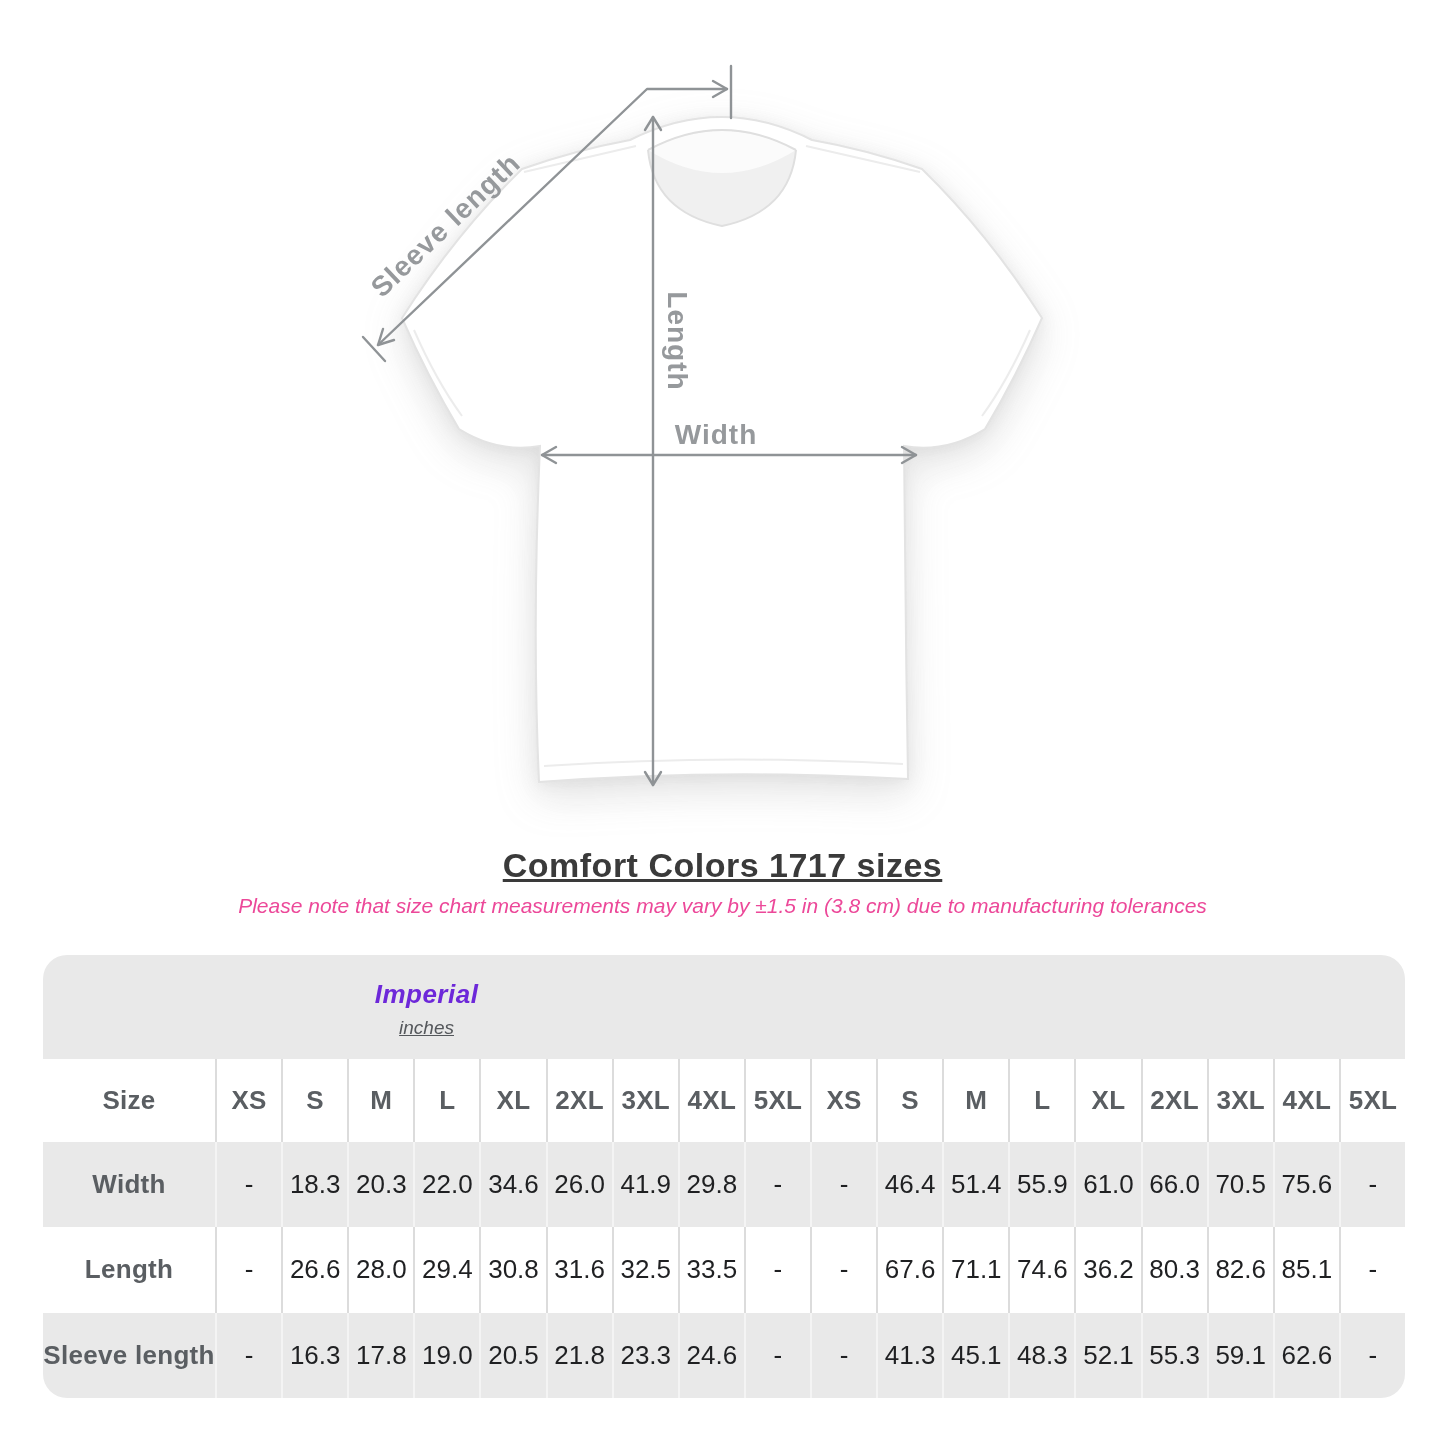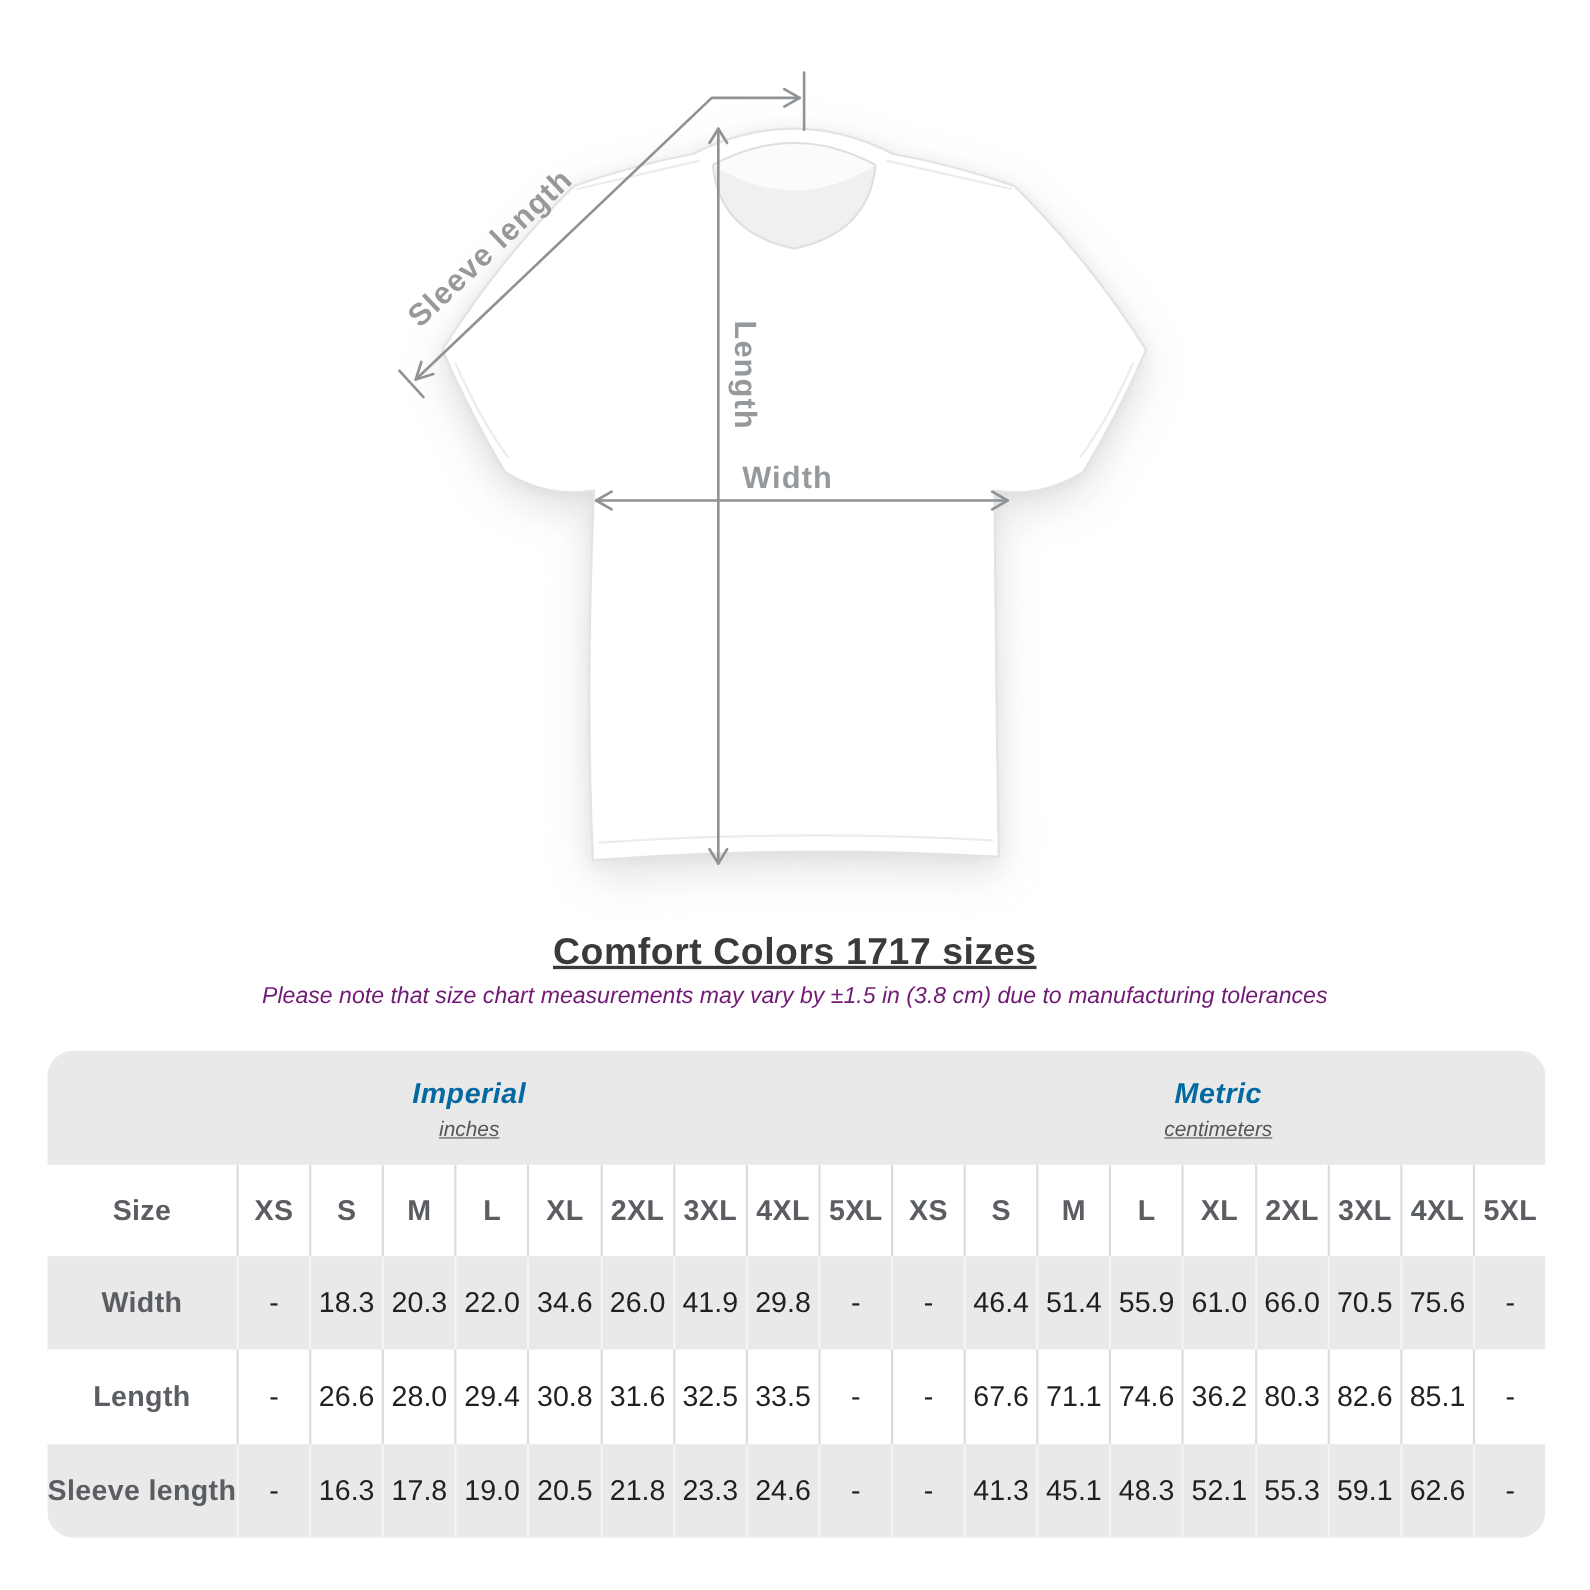--- a/index.html
+++ b/index.html
@@ -17,32 +17,32 @@
   .collar-seam{fill:none;stroke:#dfdfdf;stroke-width:2;}
   .ann{fill:none;stroke:#8f9396;stroke-width:2.4;stroke-linecap:round;stroke-linejoin:round;}
   .ann-label{fill:#96999c;font-weight:bold;font-size:28px;letter-spacing:1px;}
   
   .title{
     position:absolute;top:846px;left:0;width:100%;margin:0;text-align:center;
     font-size:34px;font-weight:bold;color:#3a3a3a;letter-spacing:0.5px;text-decoration:underline;
   }
   .subtitle{
     position:absolute;top:894px;left:0;width:100%;margin:0;text-align:center;
-    font-style:italic;font-size:21px;color:#701a75;
+    font-style:italic;font-size:21px;color:#ec4899;
   }
   
   .size-table{
     position:absolute;top:955px;left:43px;width:1362px;height:443px;
     border-radius:24px;overflow:hidden;background:#ffffff;
   }
   .group-row{display:flex;height:104px;background:#e9e9e9;}
   .group{display:flex;flex-direction:column;align-items:center;justify-content:center;gap:7px;padding-top:4px;}
   .group.imperial{width:56.32%;}
   .group.metric{flex:1;}
-  .group-title{font-size:26px;font-weight:bold;font-style:italic;color:#0369a1;letter-spacing:0.5px;}
+  .group-title{font-size:26px;font-weight:bold;font-style:italic;color:#6d28d9;letter-spacing:0.5px;}
   .group-unit{font-size:19px;font-style:italic;color:#54575b;text-decoration:underline;}
   .trow{display:grid;grid-template-columns:12.63% repeat(18,1fr);}
   .head-row{height:83px;background:#ffffff;}
   .data-row{height:85.3px;background:#ffffff;}
   .data-row.gray{background:#e9e9e9;}
   .cell{display:flex;align-items:center;justify-content:center;min-width:0;}
   .trow .cell + .cell{border-left:2px solid #dcdcdc;}
   .trow.gray .cell + .cell{border-left-color:#f4f4f4;}
   .head-cell,.label-cell{font-weight:bold;font-size:26px;color:#5a5e62;letter-spacing:0.3px;}
   .val-cell{font-size:26px;color:#1f2022;}
@@ -105,24 +105,20 @@
   </svg>
 
   <h1 class="title">Comfort Colors 1717 sizes</h1>
   <p class="subtitle">Please note that size chart measurements may vary by ±1.5 in (3.8 cm) due to manufacturing tolerances</p>
 
   <div class="size-table">
     <div class="group-row">
       <div class="group imperial">
         <div class="group-title">Imperial</div>
         <div class="group-unit">inches</div>
-      </div>
-      <div class="group metric">
-        <div class="group-title">Metric</div>
-        <div class="group-unit">centimeters</div>
       </div>
     </div>
     <div class="trow head-row">
       <div class="cell label-cell">Size</div>
 
     <div class="cell head-cell">XS</div>
         <div class="cell head-cell">S</div>
         <div class="cell head-cell">M</div>
         <div class="cell head-cell">L</div>
         <div class="cell head-cell">XL</div>

